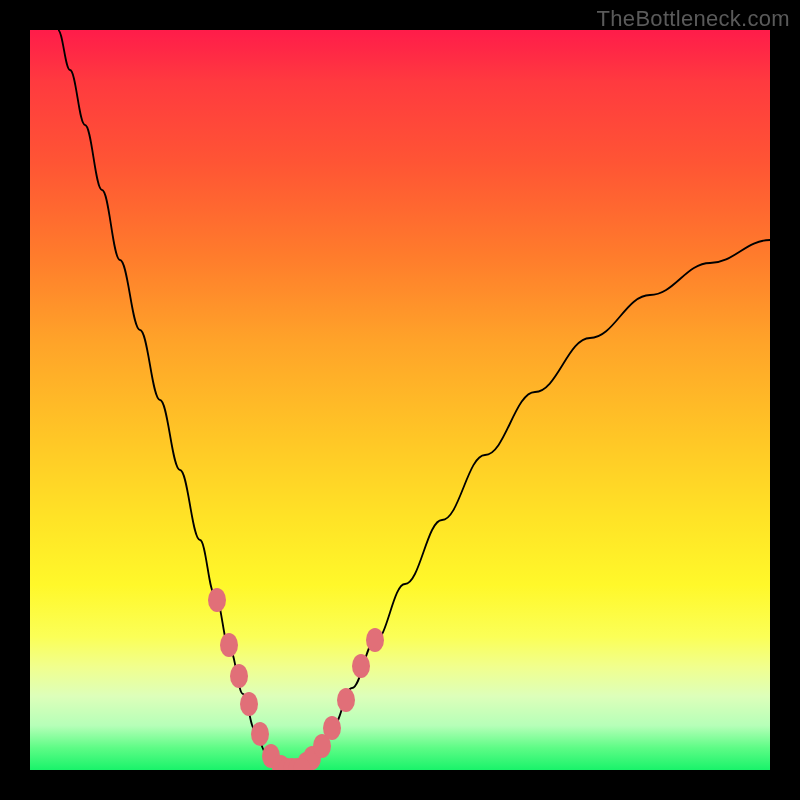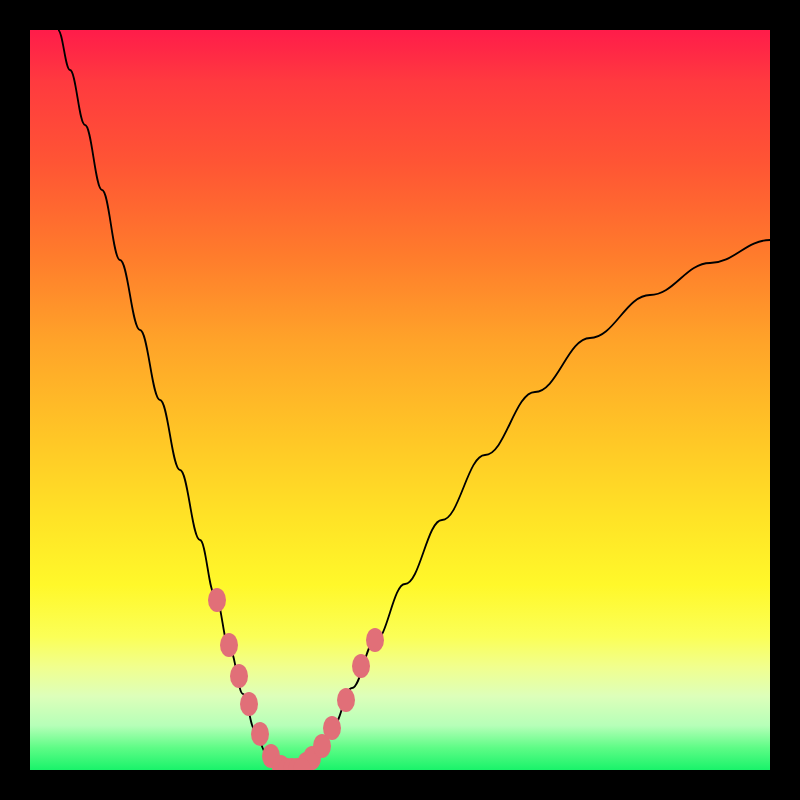--- a/index.html
+++ b/index.html
@@ -74,20 +74,21 @@
   .dot {
     fill: #e16f78;
     stroke: none;
   }
 </style>
 </head>
 <body>
 
 <div class="outer">
 
+  <div class="watermark">TheBottleneck.com</div>
 
   <div class="plot-area">
     <div class="gradient-bg"></div>
 
     <svg class="overlay" viewBox="0 0 740 740" preserveAspectRatio="none">
       <path id="curve-left" class="curve" d="M 28 0 C 32.8 0, 35.2 40, 40 40 C 46 40, 49 95, 55 95 C 61.8 95, 65.2 160, 72 160 C 79.2 160, 82.8 230, 90 230 C 98 230, 102 300, 110 300 C 118 300, 122 370, 130 370 C 138 370, 142 440, 150 440 C 158 440, 162 510, 170 510 C 176 510, 179 565, 185 565 C 191 565, 194 620, 200 620 C 205.2 620, 207.8 664, 213 664 C 217.8 664, 220.2 700, 225 700 C 229.4 700, 231.6 723, 236 723 C 240 723, 242 735, 246 735 C 249.6 735, 251.4 739, 255 739 C 257.8 739, 259.2 740, 262 740"></path>
       <path id="curve-right" class="curve" d="M 262 740 C 264.4 740, 265.6 739, 268 739 C 271.2 739, 272.8 734, 276 734 C 280.8 734, 283.2 721, 288 721 C 294 721, 297 696, 303 696 C 310.6 696, 314.4 658, 322 658 C 331.2 658, 335.8 611, 345 611 C 357 611, 363 554, 375 554 C 389.8 554, 397.2 490, 412 490 C 429.2 490, 437.8 425, 455 425 C 475 425, 485 362, 505 362 C 527 362, 538 308, 560 308 C 584 308, 596 265, 620 265 C 644 265, 656 233, 680 233 C 704 233, 716 210, 740 210"></path>
       <g id="dots">
           <ellipse cx="187" cy="570" rx="9" ry="12" class="dot" fill="#e16f78"></ellipse>
           <ellipse cx="199" cy="615" rx="9" ry="12" class="dot" fill="#e16f78"></ellipse>

